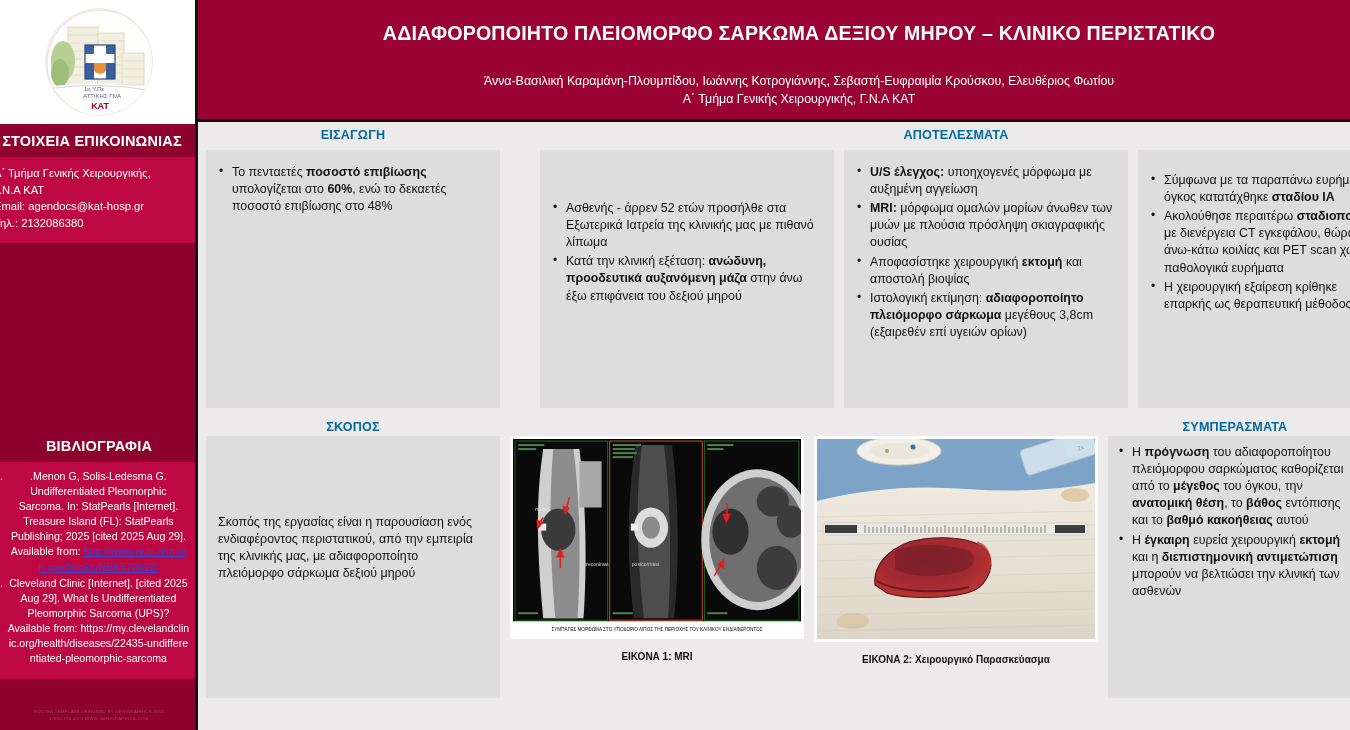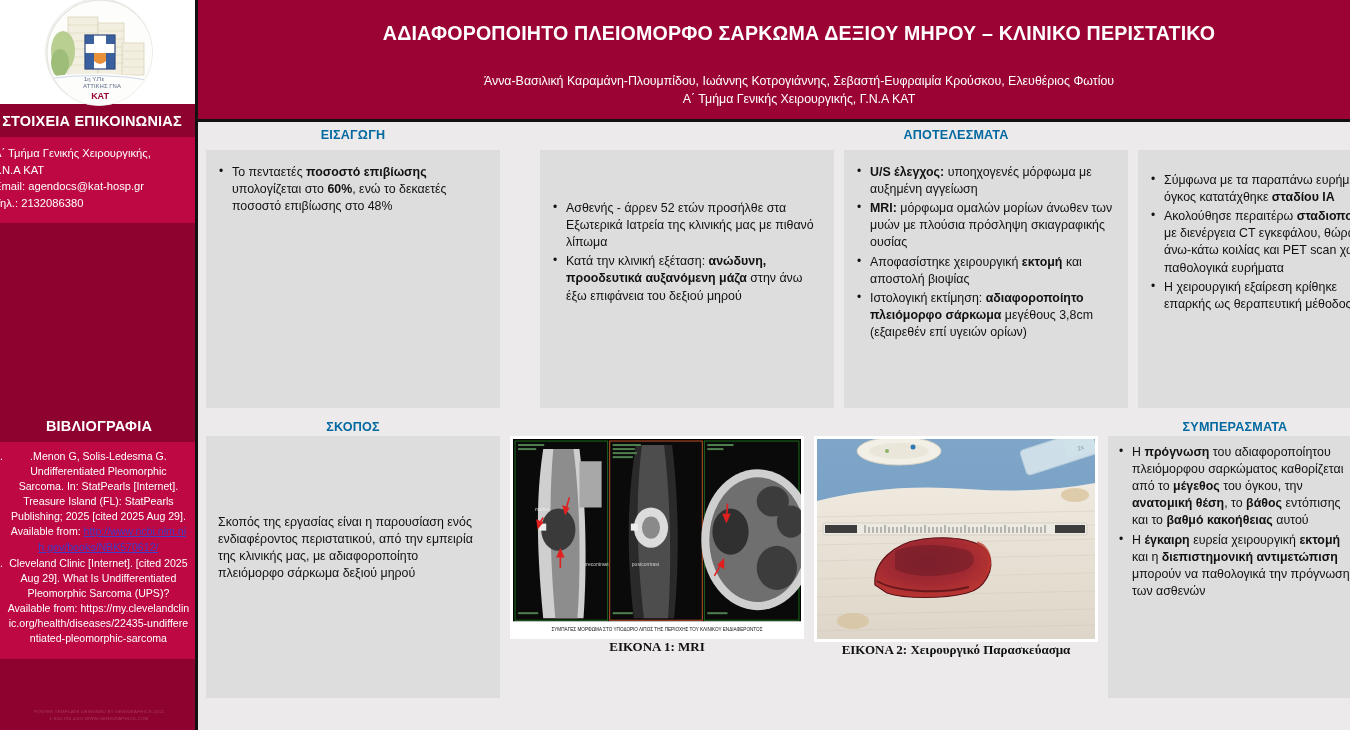--- a/index.html
+++ b/index.html
@@ -19,21 +19,21 @@
   
   .sidebar {
     position: relative;
     width: 198px;
     flex: 0 0 198px;
     background: #8e0230;
     height: 730px;
     overflow: hidden;
   }
   .logo-box {
-    width: 198px; height: 104px;
+    width: 198px; height: 124px;
     background: #ffffff;
     display: flex; align-items: center; justify-content: center;
   }
   .logo-circle {
     width: 108px; height: 108px;
     border-radius: 50%;
     position: relative;
     overflow: hidden;
     background: #fdfdfb;
     border: 1px solid #e8e8e4;
@@ -158,24 +158,24 @@
   ul.bul > li:before {
     content: "•";
     position: absolute;
     left: 1px; top: -1px;
     font-size: 12px;
   }
   .b { font-weight: bold; }
 
   .caption {
     text-align: center;
-    font-size: 13px;
+    font-size: 10px;
     font-weight: bold;
     color: #111111;
-    font-family: Liberation Serif, serif;
+    margin-top: 12px;
   }
 
   .figbox { background: #eceaea; }
   .figframe {
     background: #ffffff;
     padding: 3px;
     width: 100%;
   }
   .mri-img, .spec-img { display:block; width:100%; }
 
@@ -535,20 +535,20 @@
             </svg>
           </div>
           <div class="caption">ΕΙΚΟΝΑ 2: Χειρουργικό Παρασκεύασμα</div>
         </div>
 
         <div class="gap"></div>
 
         <div class="c4 panel" style="padding:8px 10px 10px 10px;">
           <ul class="bul" id="conclusion-list">
               <li><span>Η </span><span class="b">πρόγνωση</span><span> του αδιαφοροποίητου πλειόμορφου σαρκώματος καθορίζεται από το </span><span class="b">μέγεθος</span><span> του όγκου, την </span><span class="b">ανατομική θέση</span><span>, το </span><span class="b">βάθος</span><span> εντόπισης και το </span><span class="b">βαθμό κακοήθειας</span><span> αυτού</span></li>
-              <li><span>Η </span><span class="b">έγκαιρη</span><span> ευρεία χειρουργική </span><span class="b">εκτομή</span><span> και η </span><span class="b">διεπιστημονική αντιμετώπιση</span><span> μπορούν να παθολογικά την πρόγνωση των ασθενών</span></li>
+              <li><span>Η </span><span class="b">έγκαιρη</span><span> ευρεία χειρουργική </span><span class="b">εκτομή</span><span> και η </span><span class="b">διεπιστημονική αντιμετώπιση</span><span> μπορούν να βελτιώσει την κλινική των ασθενών</span></li>
             </ul>
         </div>
       </div>
 
     </div>
   </div>
 </div>
 
 </body></html>

